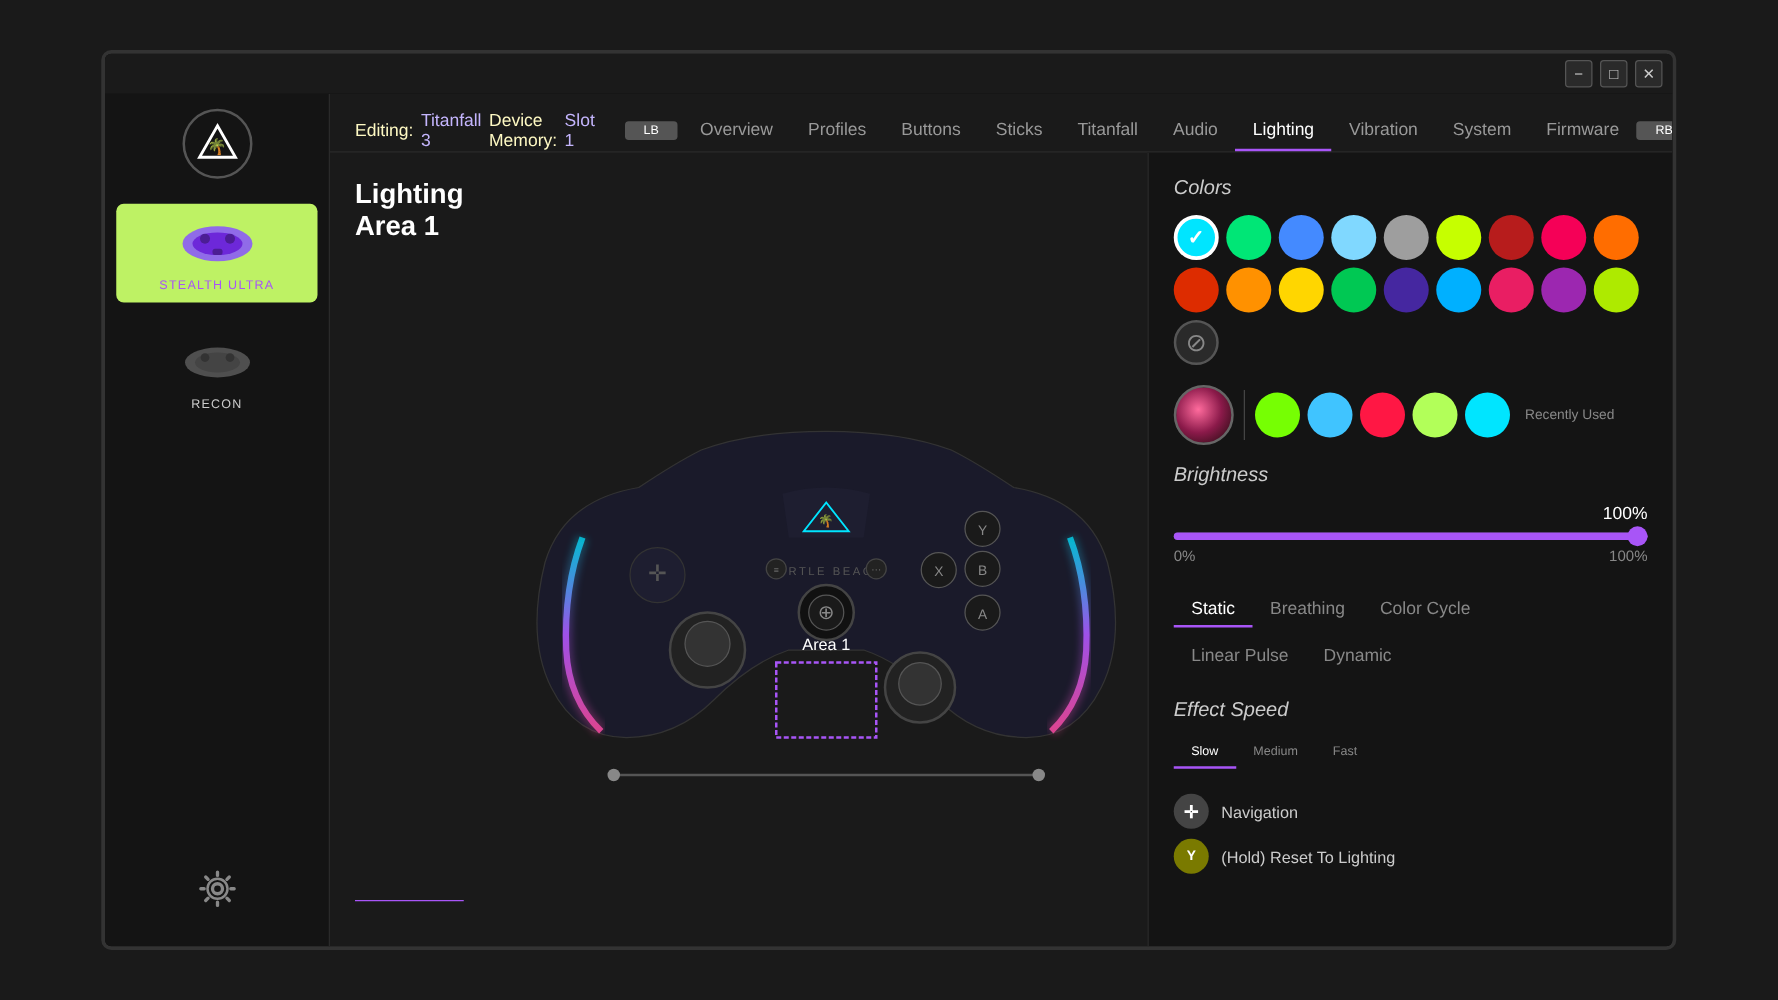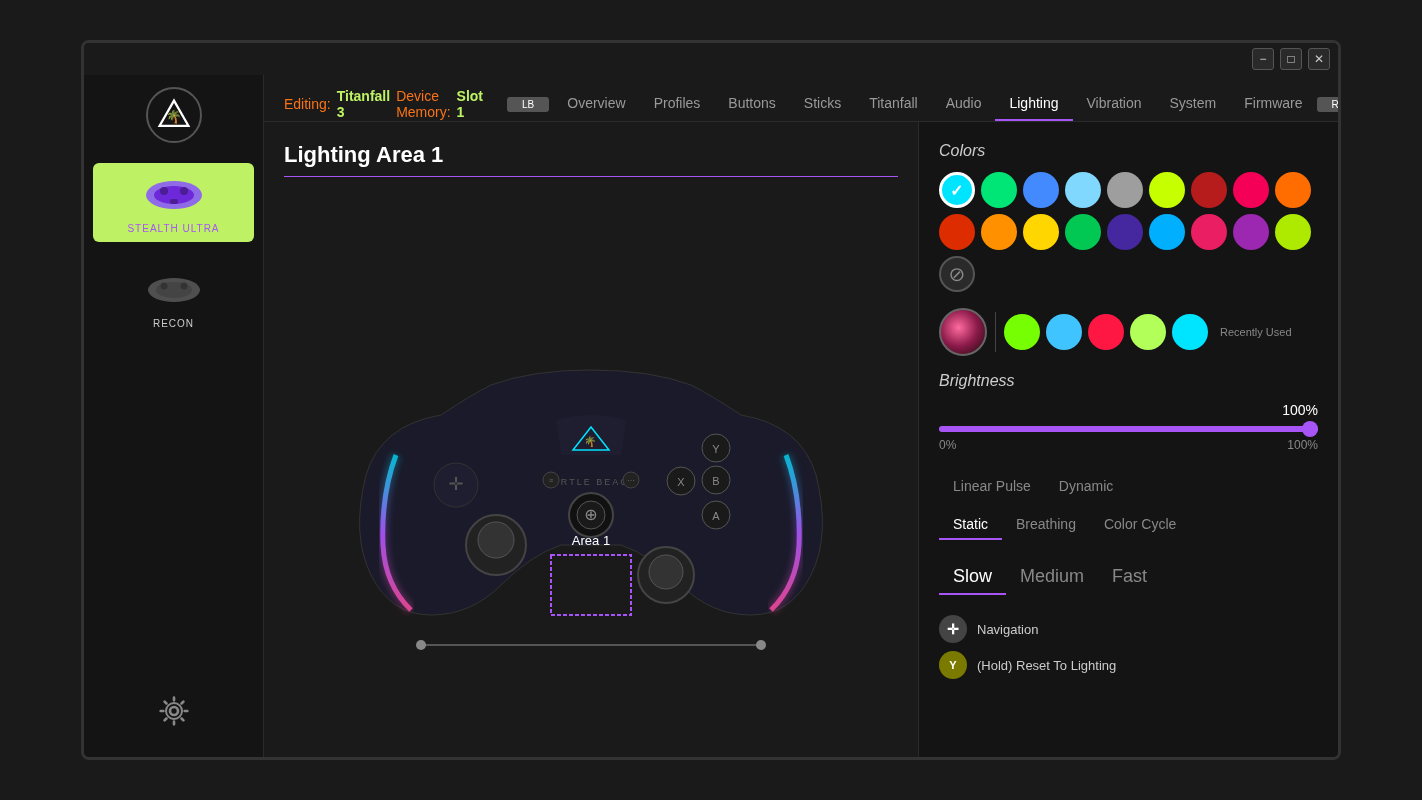--- a/index.html
+++ b/index.html
@@ -130,22 +130,22 @@
       flex-shrink: 0;
     }
     .editing-info {
       display: flex;
       align-items: center;
       gap: 6px;
       color: #ccc;
       font-size: 14px;
       margin-right: 24px;
     }
-    .editing-info .label { color: #f97316; }
-    .editing-info .value-purple { color: #bef264; font-weight: bold; }
+    .editing-info .label { color: #fef9c3; }
+    .editing-info .value-purple { color: #c4b5fd; }
     .nav-tabs {
       display: flex;
       gap: 0;
       align-items: center;
       flex: 1;
     }
     .nav-badge {
       background: #555;
       color: #fff;
       font-size: 10px;
@@ -176,21 +176,20 @@
     
     .content-area {
       display: flex;
       flex: 1;
       overflow: hidden;
     }
     
     .controller-area {
       flex: 1;
       display: flex;
-      flex-direction: column;
       padding: 20px;
       overflow: hidden;
     }
     .area-title {
       font-size: 22px;
       color: #fff;
       font-weight: bold;
       margin-bottom: 16px;
       padding-bottom: 8px;
       border-bottom: 1px solid #a855f7;
@@ -346,21 +345,21 @@
       border-bottom: 2px solid #a855f7;
     }
     
     .speed-section { margin-bottom: 20px; }
     .speed-row {
       display: flex;
       gap: 0;
     }
     .speed-btn {
       color: #888;
-      font-size: 18px;
+      font-size: 10px;
       padding: 6px 14px;
       cursor: pointer;
       border-bottom: 2px solid transparent;
     }
     .speed-btn.active {
       color: #fff;
       border-bottom: 2px solid #a855f7;
     }
     
     .controls-hint {
@@ -600,31 +599,32 @@
               <div class="slider-thumb"></div>
             </div>
             <div class="slider-labels">
               <span>0%</span>
               <span>100%</span>
             </div>
           </div>
 
           <div class="effect-section">
             <div class="effect-row">
-              <div class="effect-btn">Linear Pulse</div>
-              <div class="effect-btn">Dynamic</div>
-            </div>
-            <div class="effect-row">
               <div class="effect-btn active">Static</div>
               <div class="effect-btn">Breathing</div>
               <div class="effect-btn">Color Cycle</div>
             </div>
+            <div class="effect-row">
+              <div class="effect-btn">Linear Pulse</div>
+              <div class="effect-btn">Dynamic</div>
+            </div>
           </div>
 
           <div class="speed-section">
+            <div class="panel-section-title">Effect Speed</div>
             <div class="speed-row">
               <div class="speed-btn active">Slow</div>
               <div class="speed-btn">Medium</div>
               <div class="speed-btn">Fast</div>
             </div>
           </div>
 
           <div class="controls-hint">
             <div class="hint-row">
               <div class="hint-icon hint-dpad">✛</div>

